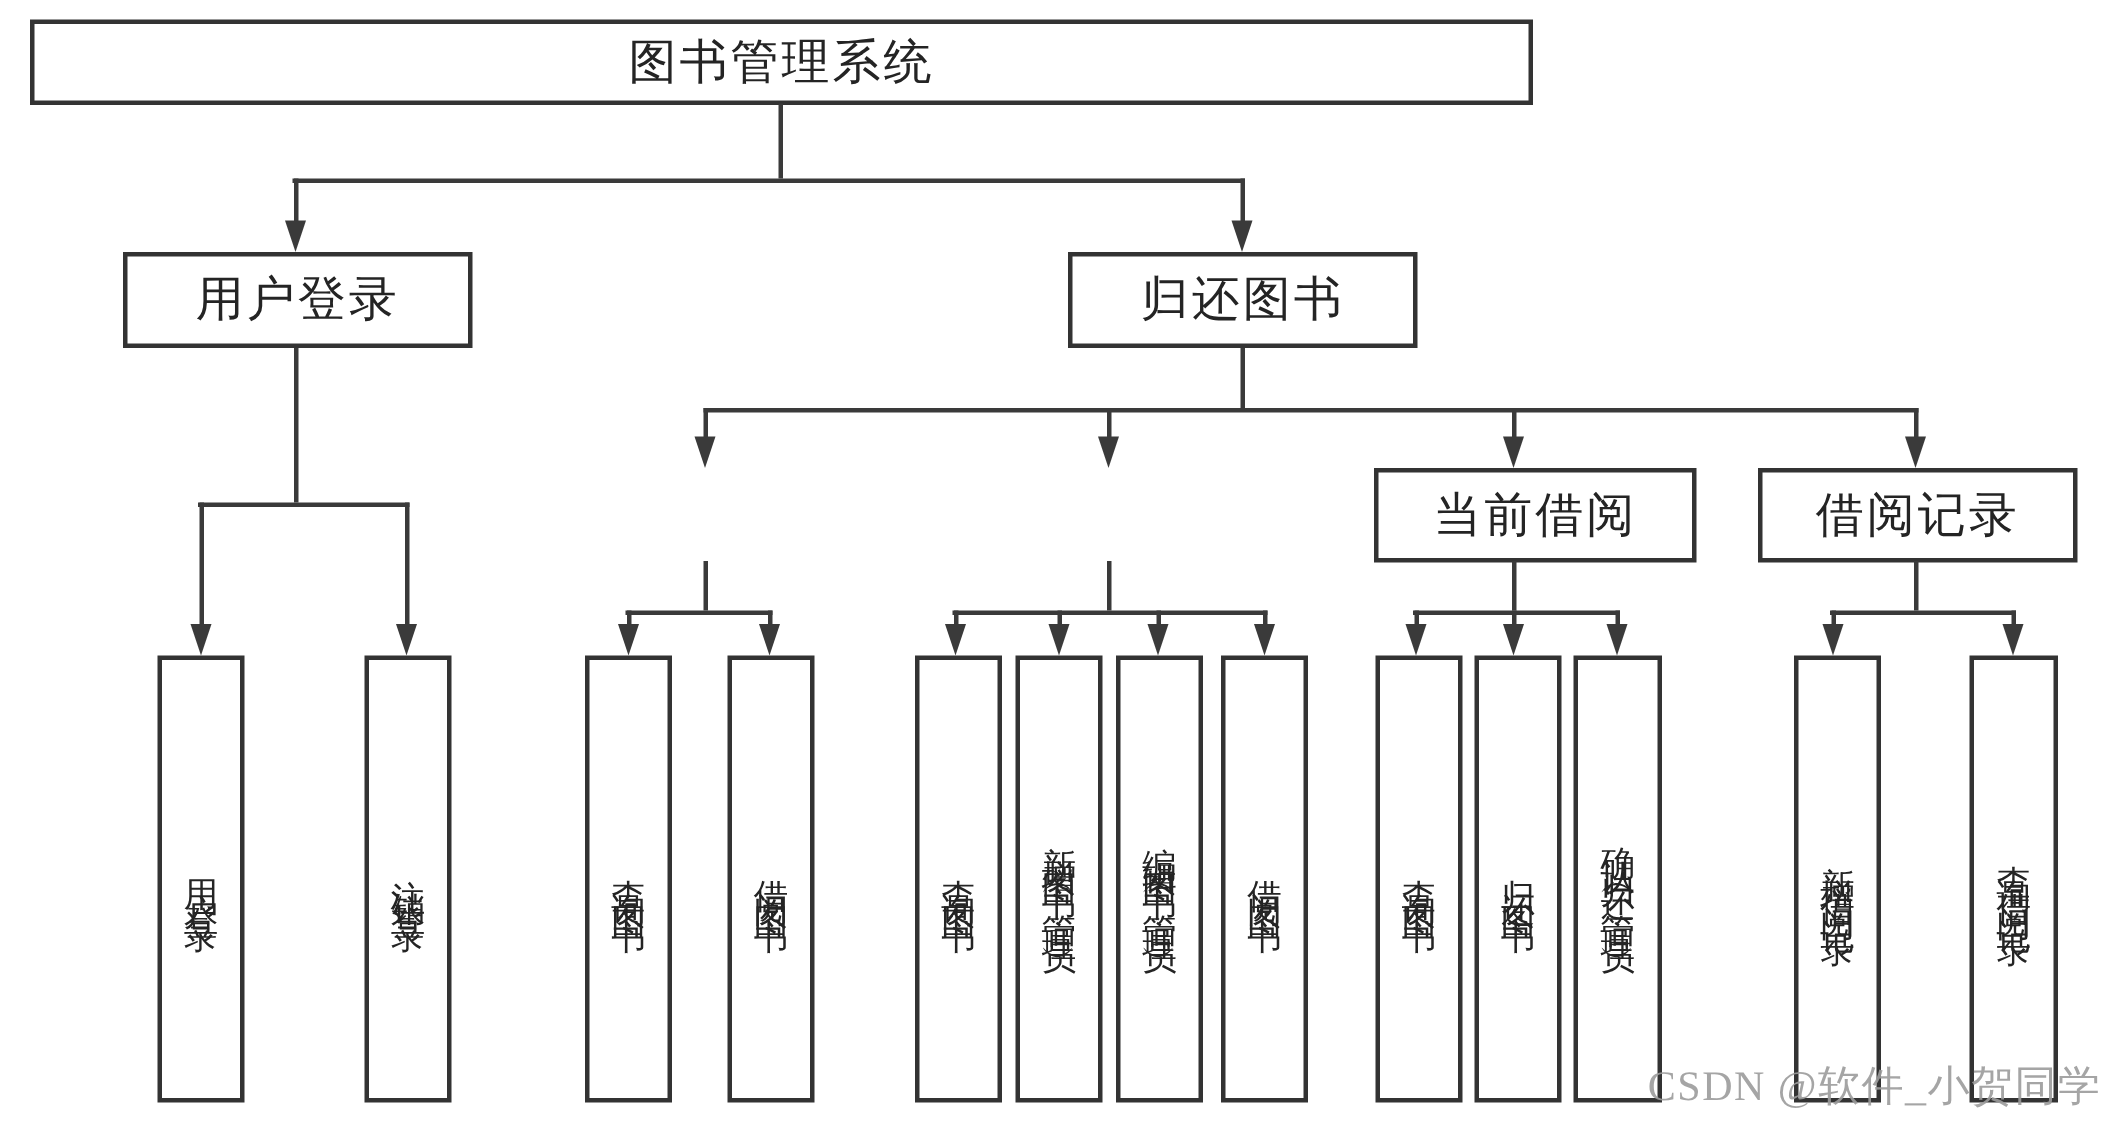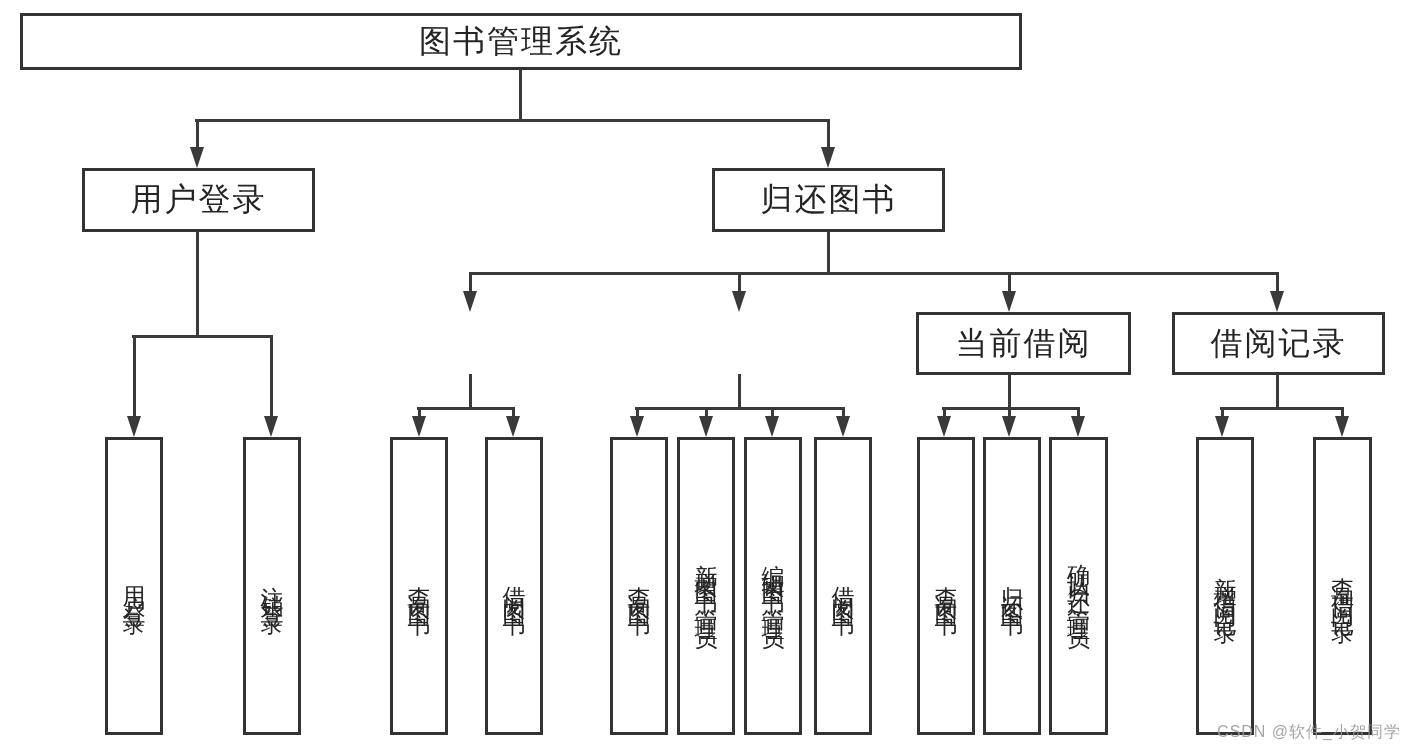--- a/index.html
+++ b/index.html
@@ -36,22 +36,22 @@
     line-height:1;
   }
   .hl{position:absolute;height:3px;background:#3a3a3a;}
   .vl{position:absolute;width:3px;background:#3a3a3a;}
   .ar{position:absolute;width:0;height:0;
       border-left:7px solid transparent;
       border-right:7px solid transparent;
       border-top:21px solid #3a3a3a;}
   .watermark{
     position:absolute;right:4px;bottom:4px;
-    font-size:16px;color:rgba(155,155,155,0.9);
-    letter-spacing:1px;z-index:10;white-space:nowrap;
+    font-size:28px;color:rgba(155,155,155,0.9);
+    letter-spacing:1px;z-index:10;white-space:nowrap;font-family:Liberation Serif, serif;
   }
 </style>
 </head>
 <body>
 
 <div class="canvas">
 
   <div class="box" style="left:20px;top:13px;width:1002px;height:57px;">
     <span>图书管理系统</span>
   </div>

